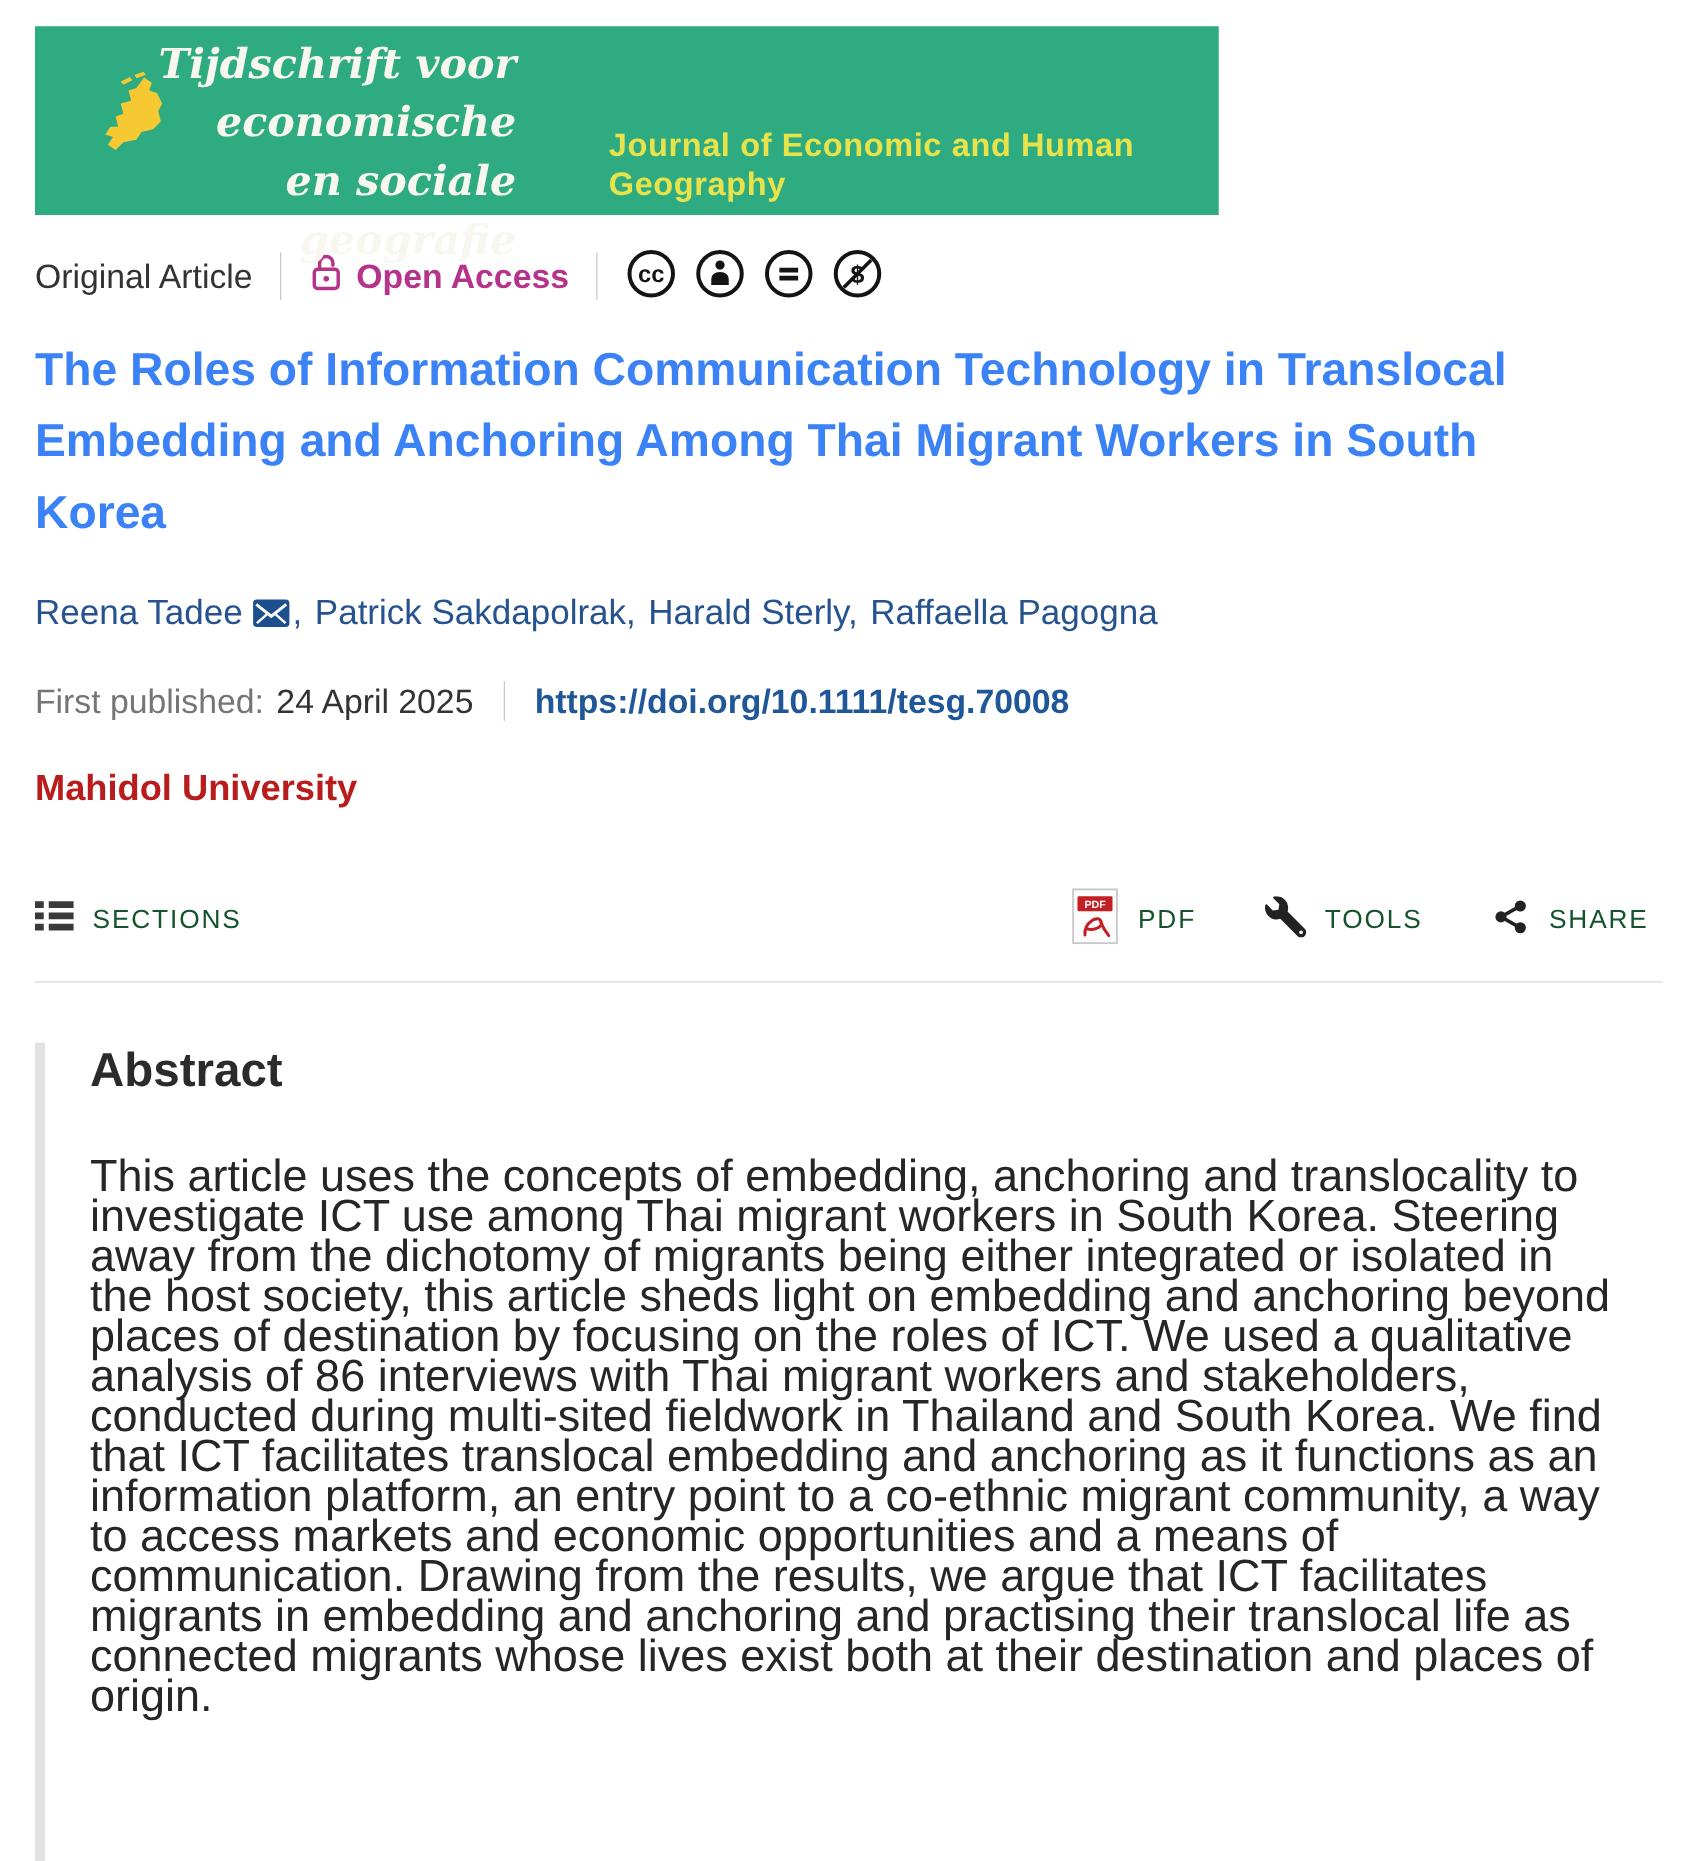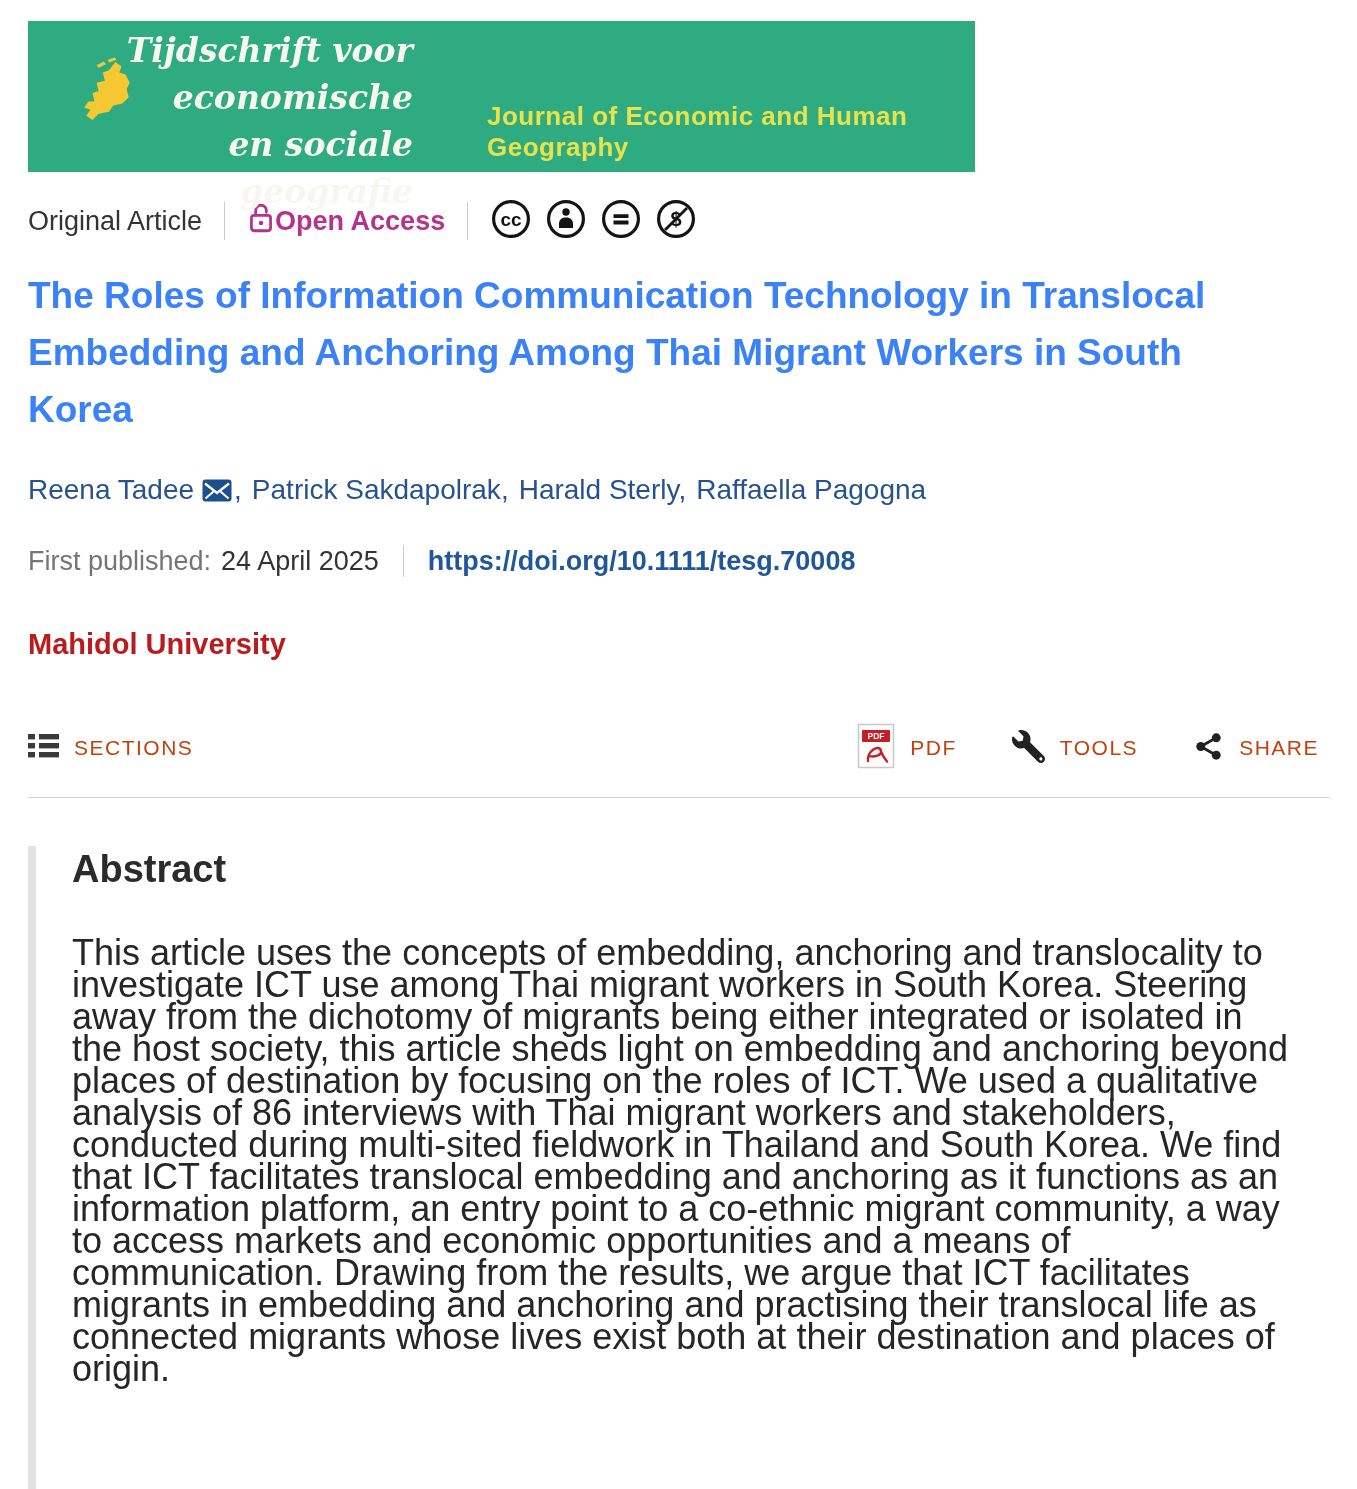--- a/index.html
+++ b/index.html
@@ -13,43 +13,43 @@
   .logo-text { position: absolute; left: 45px; top: 6px; width: 340px; text-align: right;
     font-family: "DejaVu Serif", serif; font-style: italic; font-weight: bold;
     color: #f8f7ef; font-size: 33px; line-height: 47px; z-index: 2; }
   .banner-subtitle { position: absolute; left: 459px; bottom: 9px;
     font-size: 26px; font-weight: bold; letter-spacing: 0.5px; color: #e9e34b; }
 
   
   .meta-row { display: flex; align-items: center; margin: 27px 0 0 28px; height: 44px; }
   .article-type { font-size: 27px; color: #333; }
   .vdivider { width: 1px; height: 38px; background: #c9c9c9; margin: 0 22px; }
-  .open-access { display: flex; align-items: center; gap: 0; color: #b5338a;
+  .open-access { display: flex; align-items: center; gap: 10px; color: #b5338a;
     font-size: 27px; font-weight: bold; }
   .license-icons { display: flex; align-items: center; gap: 13px; }
 
   
   .title { margin: 24px 28px 0 28px; max-width: 1195px; font-size: 37px; line-height: 57px;
     font-weight: bold; color: #3b82f6; }
   .authors { margin: 36px 28px 0 28px; font-size: 28px; color: #26538f; }
   .authors .sep { margin-right: 10px; }
   .email-icon-wrap { display: inline-block; margin: 0 2px 0 8px; vertical-align: -3px; }
-  .pub-row { display: flex; align-items: center; margin: 36px 28px 13px 28px; font-size: 27px; }
+  .pub-row { display: flex; align-items: center; margin: 36px 28px 0 28px; font-size: 27px; }
   .pub-label { color: #757575; }
   .pub-date { color: #333; margin-left: 10px; }
   .pub-divider { width: 1px; height: 32px; background: #c9c9c9; margin: 0 24px; }
   .doi-link { color: #1f5799; font-weight: bold; text-decoration: none; }
   .affiliation { display: inline-block; margin: 38px 28px 0 28px; font-size: 29px;
     font-weight: bold; color: #b91c1c; text-decoration: none; }
 
   
   .toolbar { display: flex; align-items: center; justify-content: space-between;
     margin: 62px 38px 0 28px; }
   .tb-item { display: flex; align-items: center; gap: 15px; cursor: pointer; }
-  .tb-label { font-size: 21px; letter-spacing: 1.5px; color: #c2410c; }
+  .tb-label { font-size: 21px; letter-spacing: 1.5px; color: #14532d; }
   .tb-right { display: flex; align-items: center; gap: 55px; }
 
   .hdivider { margin: 24px 0 0 28px; width: 1302px; height: 1px; background: #d8d8d8; }
 
   
   .abstract-section { margin: 48px 28px 0 28px; border-left: 8px solid #e2e2e2;
     padding: 2px 40px 40px 36px; min-height: 662px; }
   .abstract-heading { font-size: 38px; font-weight: bold; color: #2b2b2b; }
   .abstract-text { margin-top: 46px; max-width: 1225px; font-size: 36px; line-height: 32px;
     color: #262626; }

